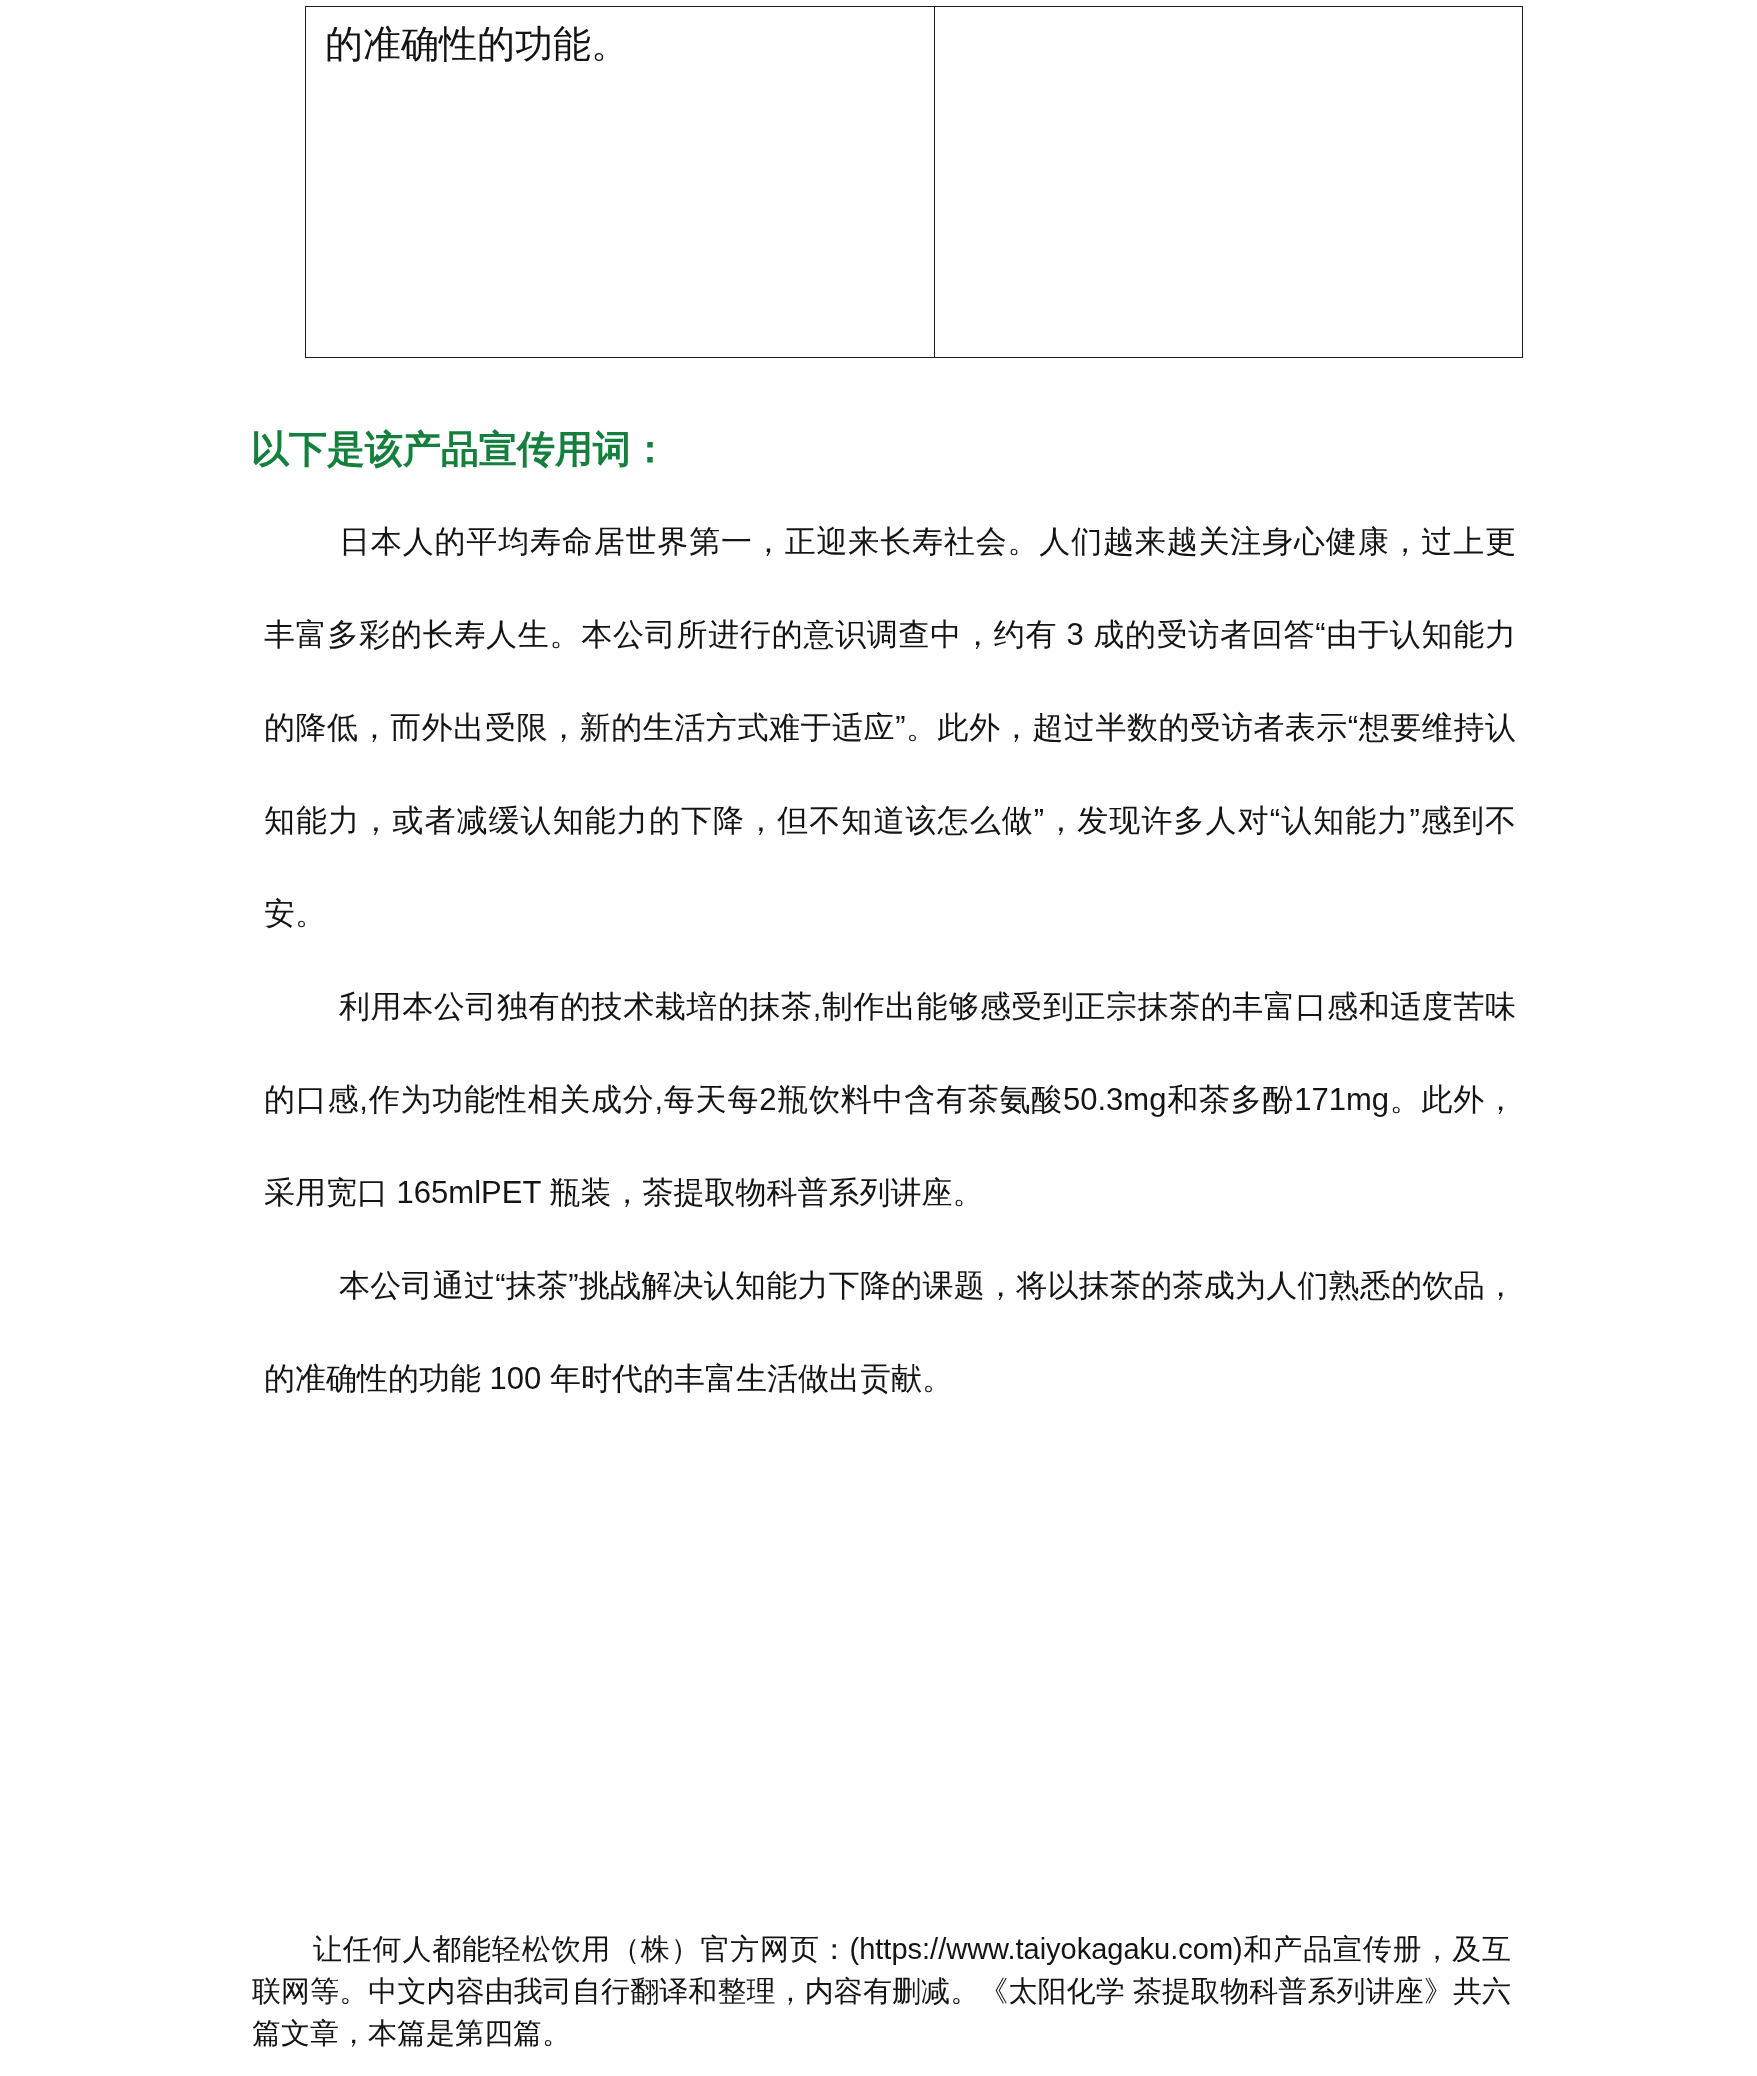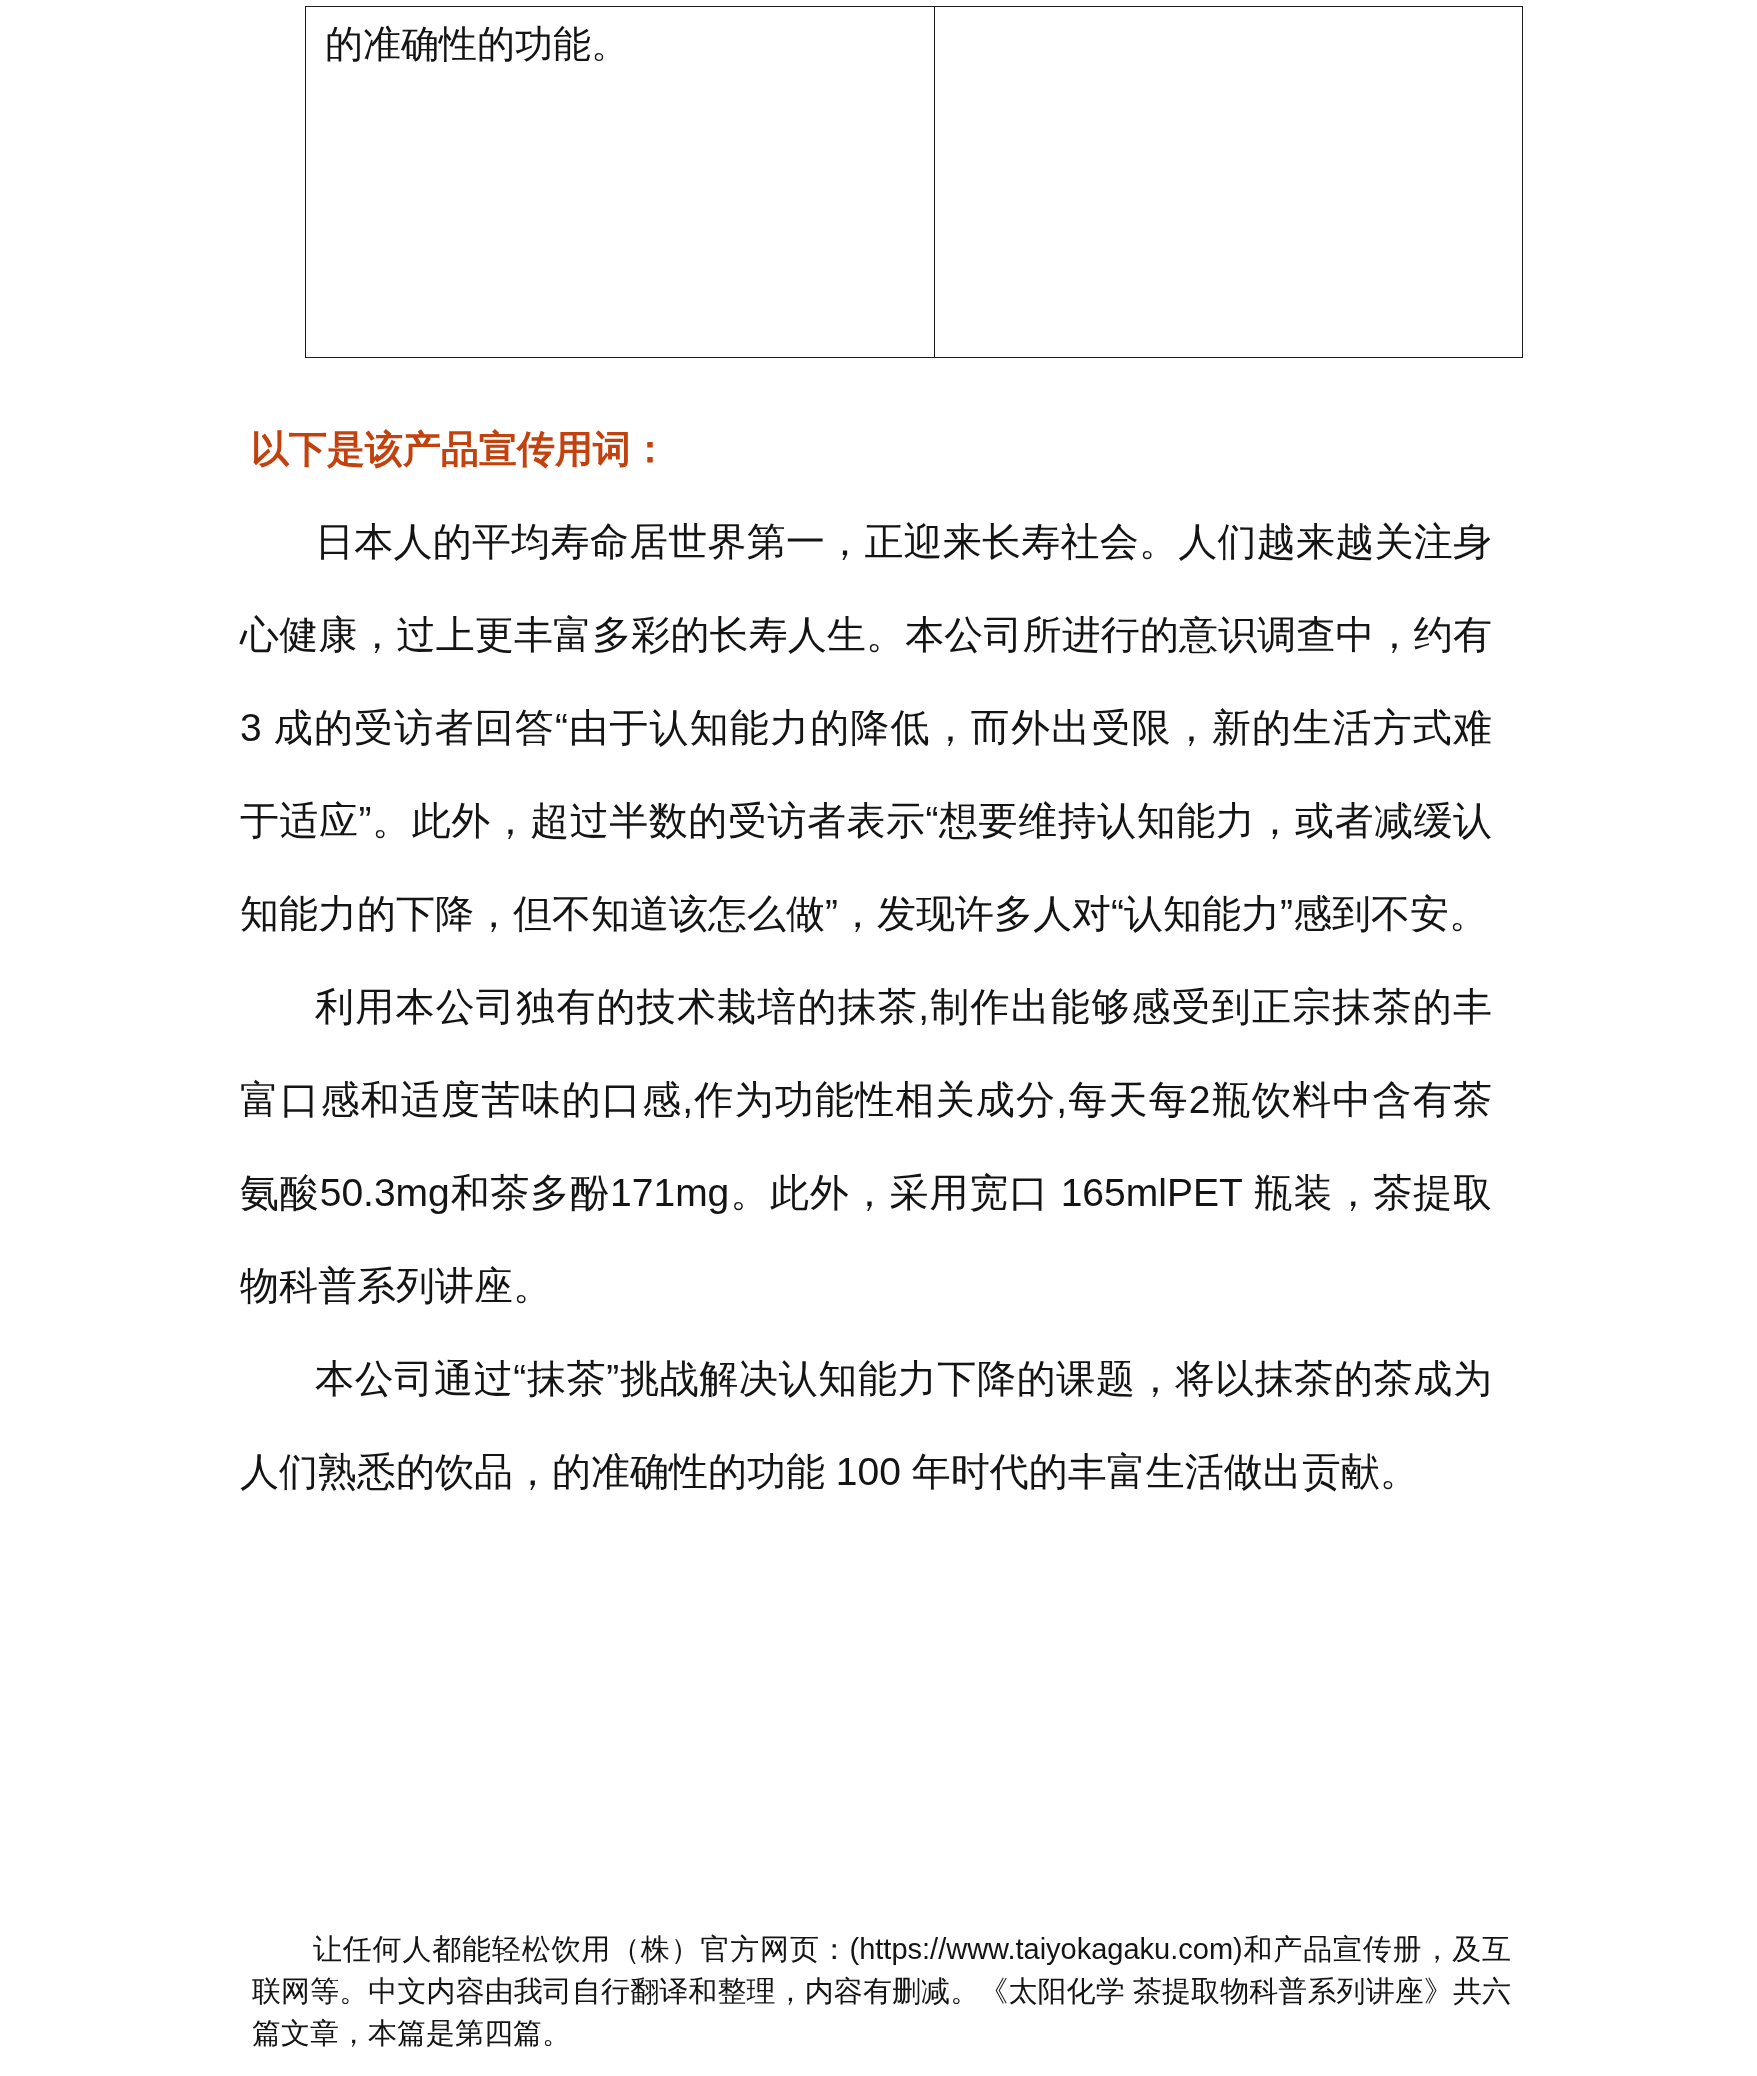--- a/index.html
+++ b/index.html
@@ -43,30 +43,30 @@
   }
   
   .heading {
     position: absolute;
     left: 251px;
     top: 419px;
     margin: 0;
     font-size: 38px;
     font-weight: 700;
     line-height: 61px;
-    color: #c2410c;
+    color: #15803d;
     white-space: nowrap;
   }
   
   .body-text {
     position: absolute;
-    left: 240px;
+    left: 264px;
     top: 495px;
     width: 1252px;
-    font-size: 39px;
+    font-size: 31px;
     line-height: 93px;
     text-align: justify;
     text-justify: inter-ideograph;
     color: #141414;
   }
   .body-text p {
     margin: 0;
     text-indent: 75px;
   }
   

